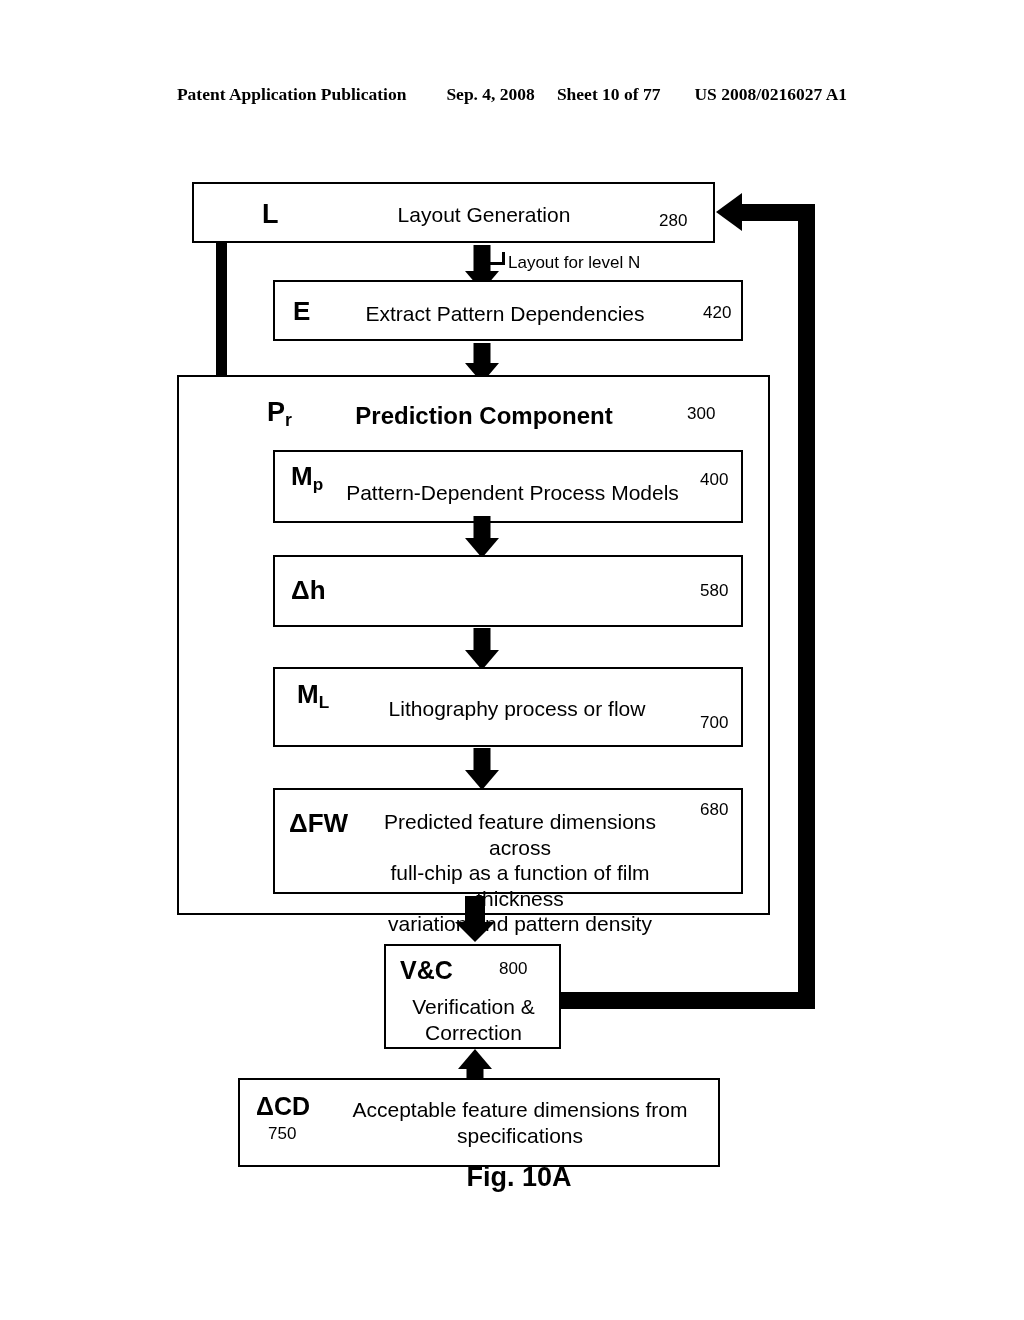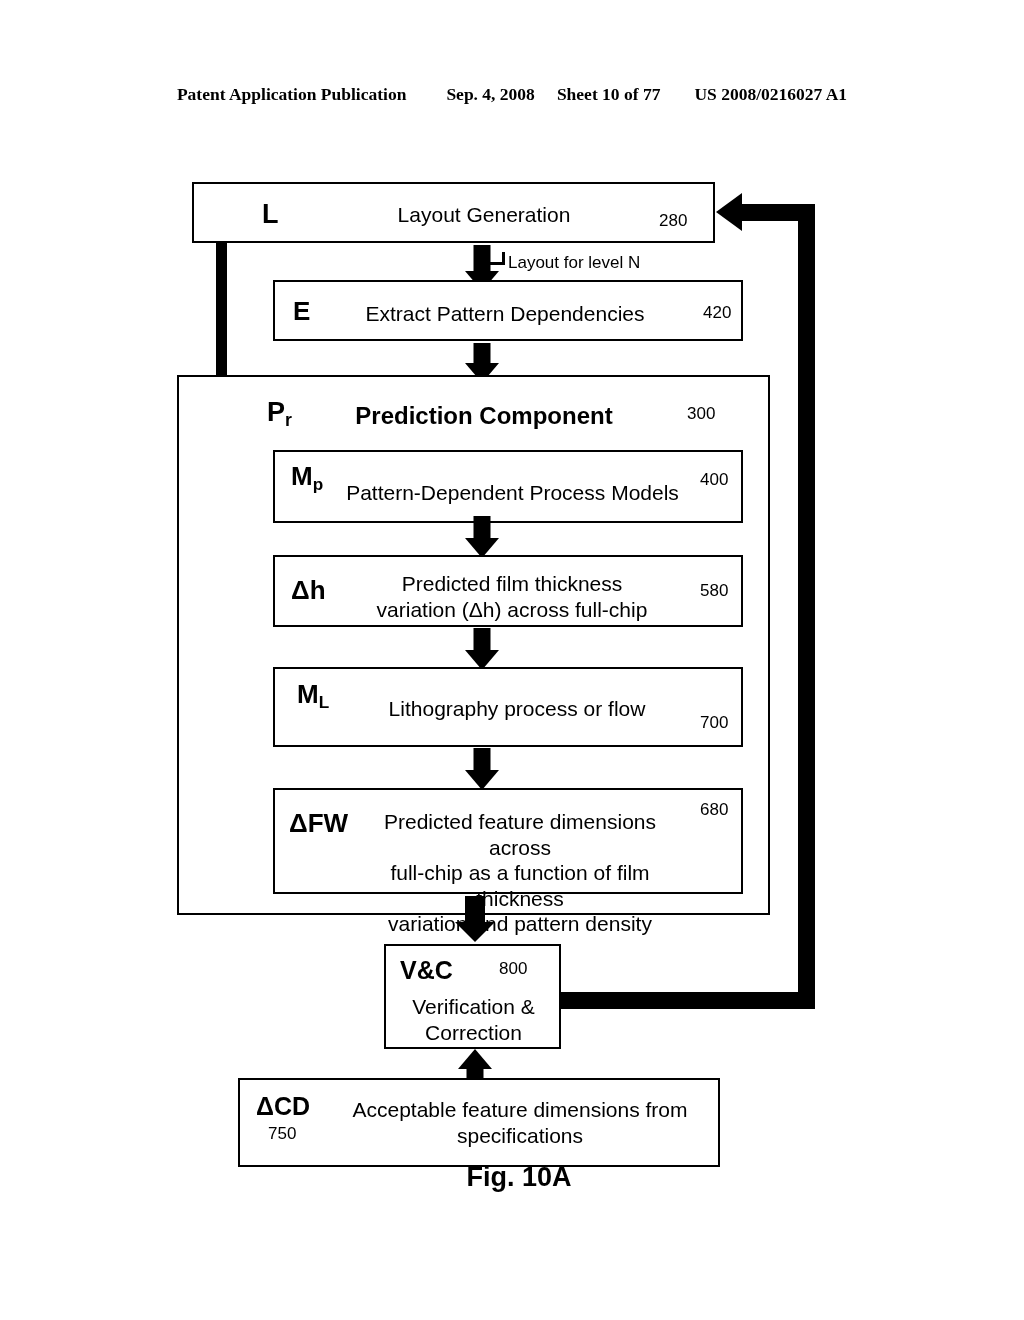--- a/index.html
+++ b/index.html
@@ -123,22 +123,20 @@
   <div class="ref" style="left:425px;top:18px;">400</div>
 </div>
 
 <div class="arrow-down" style="left:455px;top:516px;width:54px;height:42px;">
   <div class="stem" style="height:24px;"></div>
   <div class="head" style="top:22px;"></div>
 </div>
 
 <div class="box" style="left:273px;top:555px;width:470px;height:72px;">
   <div class="tag" style="left:16px;top:20px;font-size:26px;">Δh</div>
-  <div class="body-txt" style="left:62px;top:14px;width:350px;font-size:21px;">Predicted film thickness
-variation (Δh) across full-chip</div>
   <div class="ref" style="left:425px;top:24px;">580</div>
 </div>
 
 <div class="arrow-down" style="left:455px;top:628px;width:54px;height:42px;">
   <div class="stem" style="height:24px;"></div>
   <div class="head" style="top:22px;"></div>
 </div>
 
 <div class="box" style="left:273px;top:667px;width:470px;height:80px;">
   <div class="tag" style="left:22px;top:12px;font-size:26px;">

